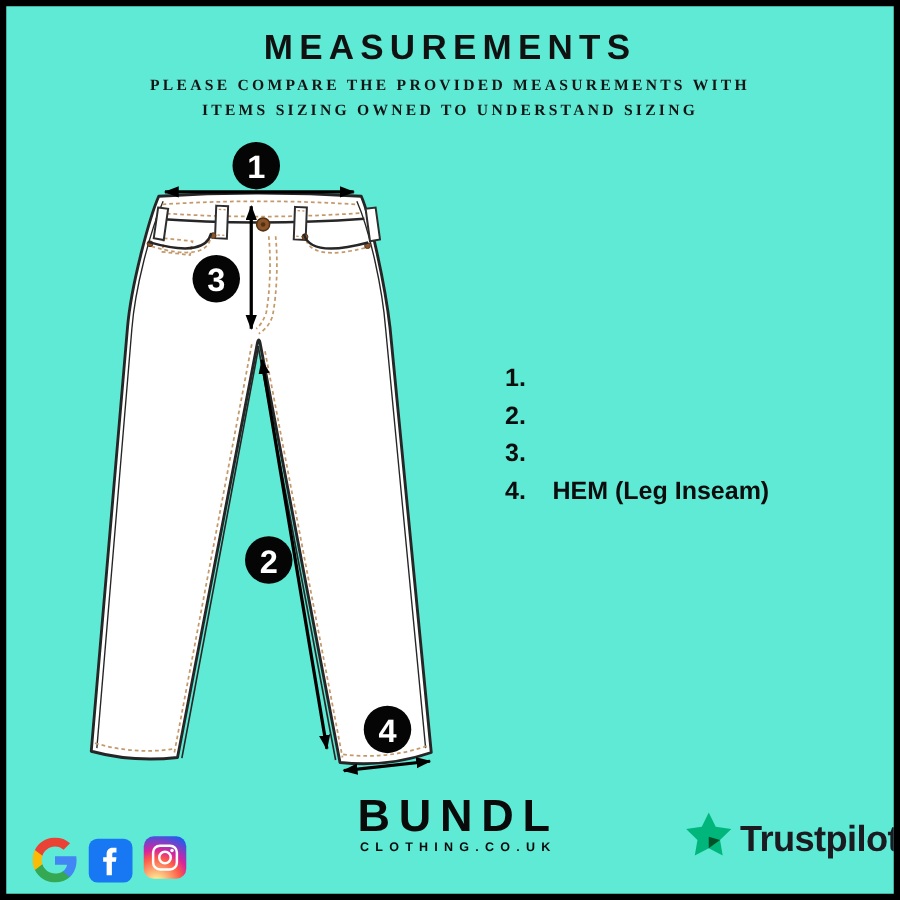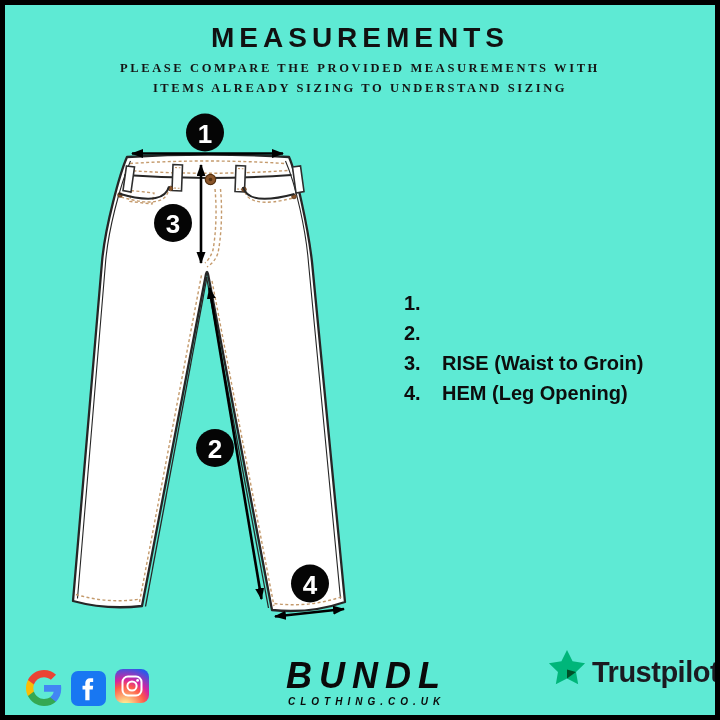--- a/index.html
+++ b/index.html
@@ -30,21 +30,21 @@
   .legend-num { width:38px; }
   .legend-label { white-space:nowrap; }
   
   .social { position:absolute; }
   #google-icon  { left:21px;  top:665px; width:36px; height:36px; }
   #facebook-icon{ left:66px;  top:666px; width:35px; height:35px;
     background:#1877F2; border-radius:7px; display:flex; align-items:flex-end; justify-content:center; }
   #instagram-icon{ left:110px; top:664px; width:34px; height:34px; border-radius:8px;
     background:radial-gradient(circle at 30% 110%, #fdf497 0%, #fdf497 5%, #fd5949 45%, #d6249f 60%, #285AEB 90%);
     display:flex; align-items:center; justify-content:center; }
-  #brand { position:absolute; left:281px; top:653px;font-style:italic; }
+  #brand { position:absolute; left:281px; top:630px; }
   #brand-name {
     font-size:36px; font-weight:700; letter-spacing:7px; color:#0a0a0a;
     white-space:nowrap; line-height:36px;
   }
   #brand-domain {
     font-size:10px; font-weight:700; letter-spacing:5px; color:#0a0a0a;
     white-space:nowrap; margin-top:2px; margin-left:2px;
   }
   #trustpilot { position:absolute; left:543px; top:644px; display:flex; align-items:center; }
   #trustpilot-star { width:38px; height:38px; }
@@ -54,21 +54,21 @@
   }
 </style>
 </head>
 <body>
 
 <div id="frame">
 
   <div id="title">MEASUREMENTS</div>
   <div id="subtitle">
     <div>PLEASE COMPARE THE PROVIDED MEASUREMENTS WITH</div>
-    <div>ITEMS ALREADY SIZING TO UNDERSTAND SIZING</div>
+    <div>ITEMS SIZING OWNED TO UNDERSTAND SIZING</div>
   </div>
 
   <svg id="diagram-svg" viewBox="0 0 720 720">
     <defs>
       <marker id="ah" markerUnits="userSpaceOnUse" markerWidth="13" markerHeight="10" refX="11" refY="4.5" orient="auto-start-reverse">
         <path d="M0,0 L12,4.5 L0,9 Z" fill="#000"></path>
       </marker>
     </defs>
 
     <g>
@@ -156,25 +156,24 @@
 
   <div id="legend">
     <div class="legend-row">
       <span class="legend-num">1.</span>
     </div>
     <div class="legend-row">
       <span class="legend-num">2.</span>
     </div>
     <div class="legend-row">
       <span class="legend-num">3.</span>
-      <span class="legend-label">RISE (Waist to Groin)</span>
     </div>
     <div class="legend-row">
       <span class="legend-num">4.</span>
-      <span class="legend-label">HEM (Leg Opening)</span>
+      <span class="legend-label">HEM (Leg Inseam)</span>
     </div>
   </div>
 
   <svg id="google-icon" class="social" viewBox="0 0 24 24">
     <path fill="#4285F4" d="M23.49 12.27c0-.79-.07-1.54-.19-2.27H12v4.51h6.47c-.29 1.48-1.14 2.73-2.4 3.58v3h3.86c2.26-2.09 3.56-5.17 3.56-8.82z"></path>
     <path fill="#34A853" d="M12 24c3.24 0 5.95-1.08 7.93-2.91l-3.86-3c-1.08.72-2.45 1.16-4.07 1.16-3.13 0-5.78-2.11-6.73-4.96H1.29v3.09C3.26 21.3 7.31 24 12 24z"></path>
     <path fill="#FBBC05" d="M5.27 14.29c-.25-.72-.38-1.49-.38-2.29s.14-1.57.38-2.29V6.62H1.29C.47 8.24 0 10.06 0 12s.47 3.76 1.29 5.38l3.98-3.09z"></path>
     <path fill="#EA4335" d="M12 4.75c1.77 0 3.35.61 4.6 1.8l3.42-3.42C17.95 1.19 15.24 0 12 0 7.31 0 3.26 2.7 1.29 6.62l3.98 3.09C6.22 6.86 8.87 4.75 12 4.75z"></path>
   </svg>
 

